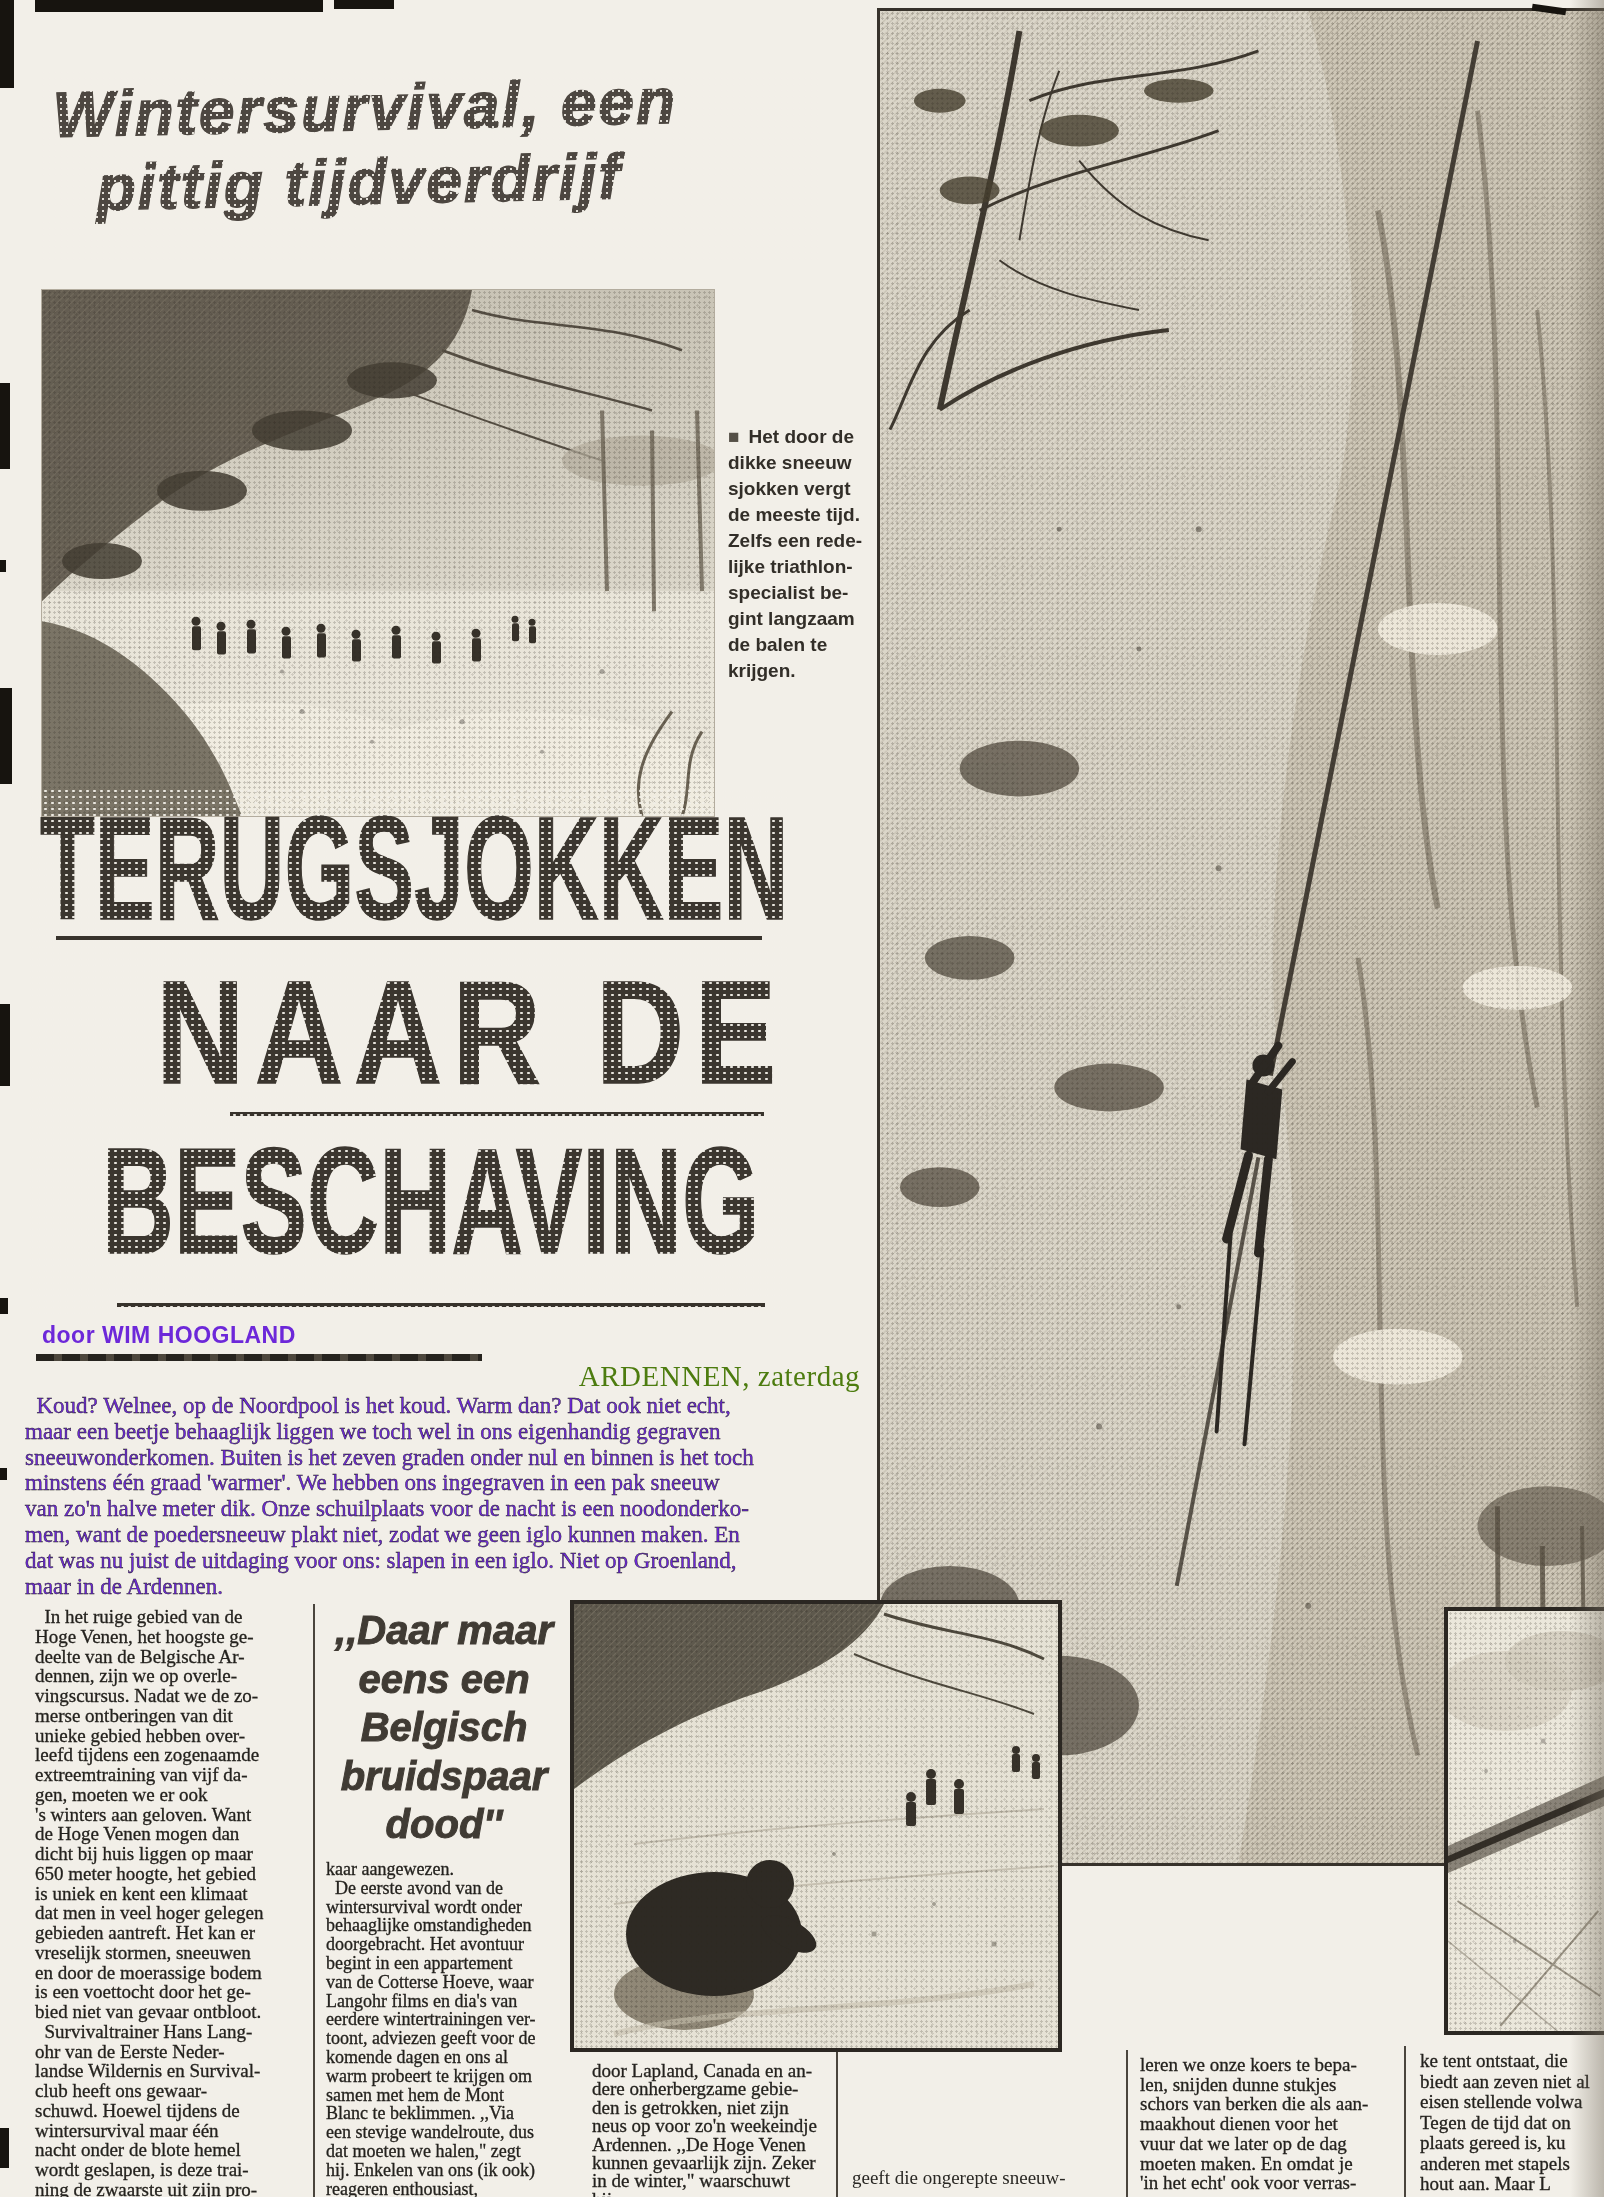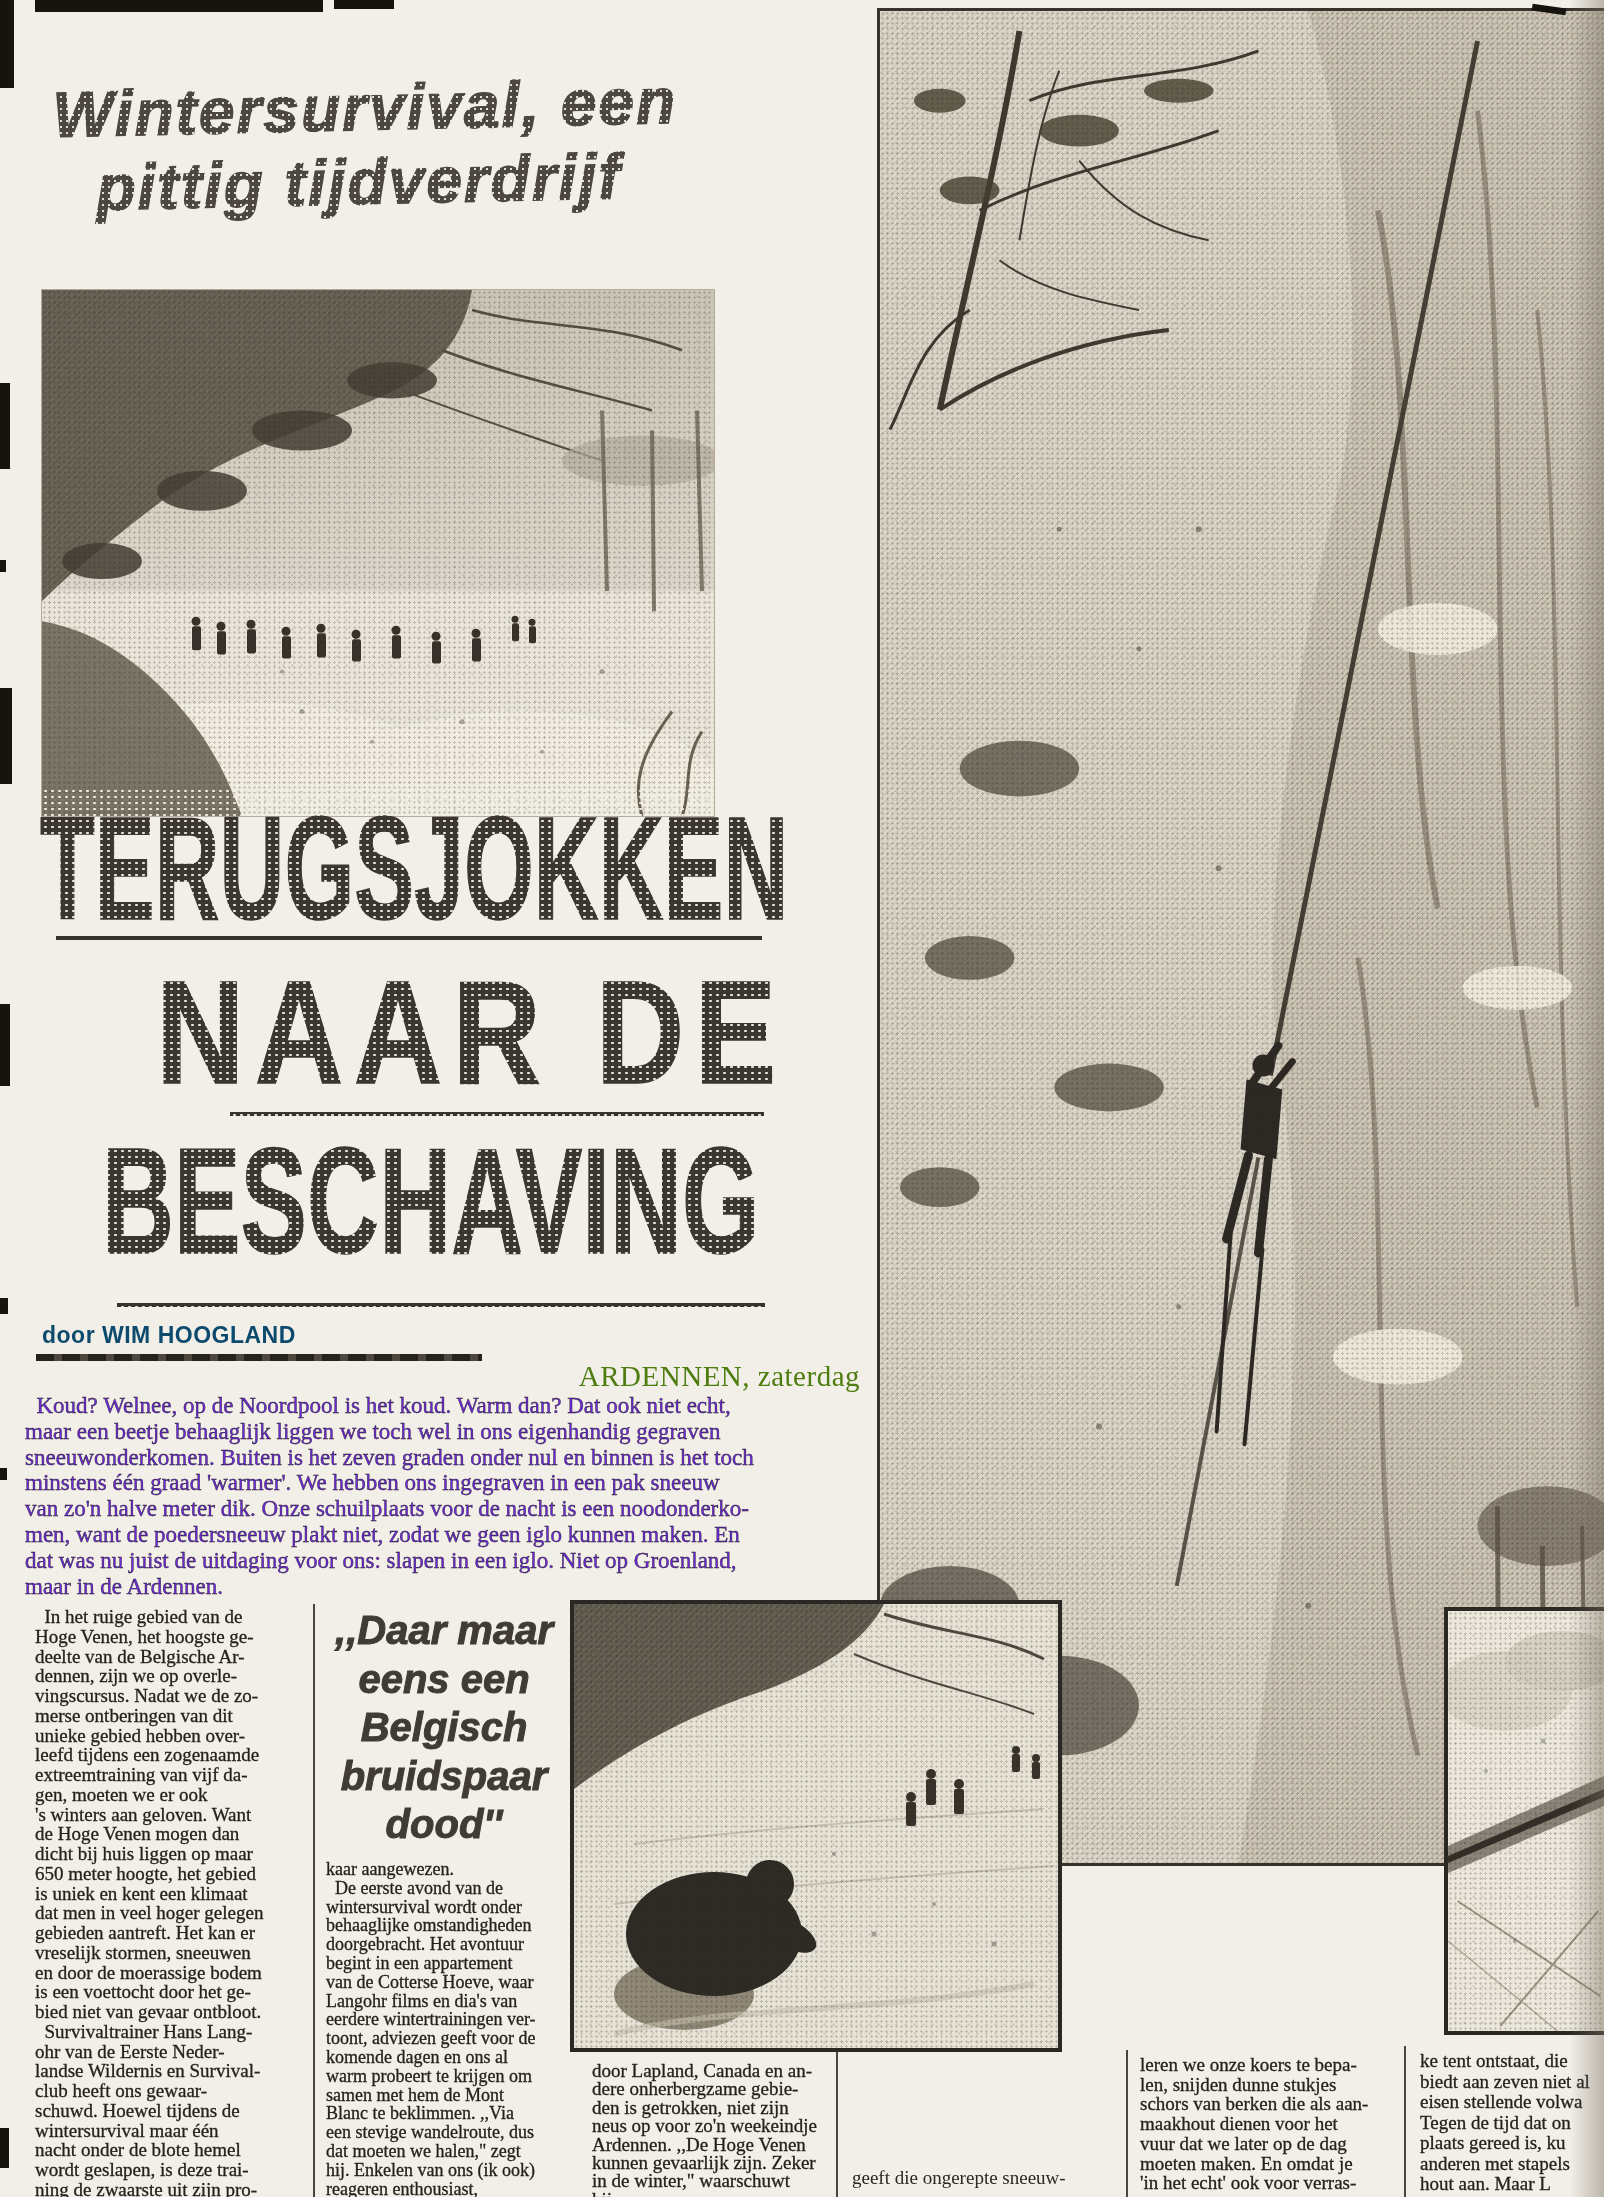--- a/index.html
+++ b/index.html
@@ -78,21 +78,21 @@
   }
   .ink-grain2 {
     position:absolute; left:40px; top:70px; width:780px; height:190px; z-index:6;
     background-image:radial-gradient(rgba(242,239,232,.9) 1px, transparent 1.3px);
     background-size:6px 6px; pointer-events:none;
   }
 
   .byline {
     position:absolute; left:42px; top:1322px; z-index:5;
     font-family:"Liberation Sans","DejaVu Sans",sans-serif;
-    font-weight:bold; font-size:23px; color:#0c4a6e; letter-spacing:.5px;
+    font-weight:bold; font-size:23px; color:#6d28d9; letter-spacing:.5px;
   }
   .byline-bar {
     position:absolute; left:36px; top:1354px; width:446px; height:7px; z-index:5;
     background:repeating-linear-gradient(90deg,#26231e 0 18px,#4c463c 18px 26px);
   }
   .dateline {
     position:absolute; right:744px; top:1360px; z-index:5;
     font-size:29px; color:#4d7c0f; letter-spacing:.5px;
   }
   .intro {
@@ -295,20 +295,32 @@
         <circle cx="260" cy="420" r="2.5"></circle>
           <circle cx="330" cy="450" r="2"></circle>
         <circle cx="420" cy="430" r="2.5"></circle>
           <circle cx="500" cy="460" r="2"></circle>
         <circle cx="560" cy="380" r="2.5"></circle>
           <circle cx="240" cy="380" r="2"></circle>
       </g>
     </svg>
   </div>
 
+  <div class="caption cap1">
+    <span class="cap-marker">■</span><span class="cap-lines">Het door de
+dikke sneeuw
+sjokken vergt
+de meeste tijd.
+Zelfs een rede-
+lijke triathlon-
+specialist be-
+gint langzaam
+de balen te
+krijgen.</span>
+  </div>
 
   <div class="mh-line mh1" style="left:40px;top:795px;">
     <span class="mh-text">TERUGSJOKKEN</span>
   </div>
   <div class="mh-rule" style="left:56px;top:936px;width:706px;"></div>
   <div class="mh-line mh2" style="left:156px;top:959px;">
     <span class="mh-text">NAAR DE</span>
   </div>
   <div class="mh-rule" style="left:230px;top:1112px;width:534px;"></div>
   <div class="mh-line mh3" style="left:102px;top:1127px;">

